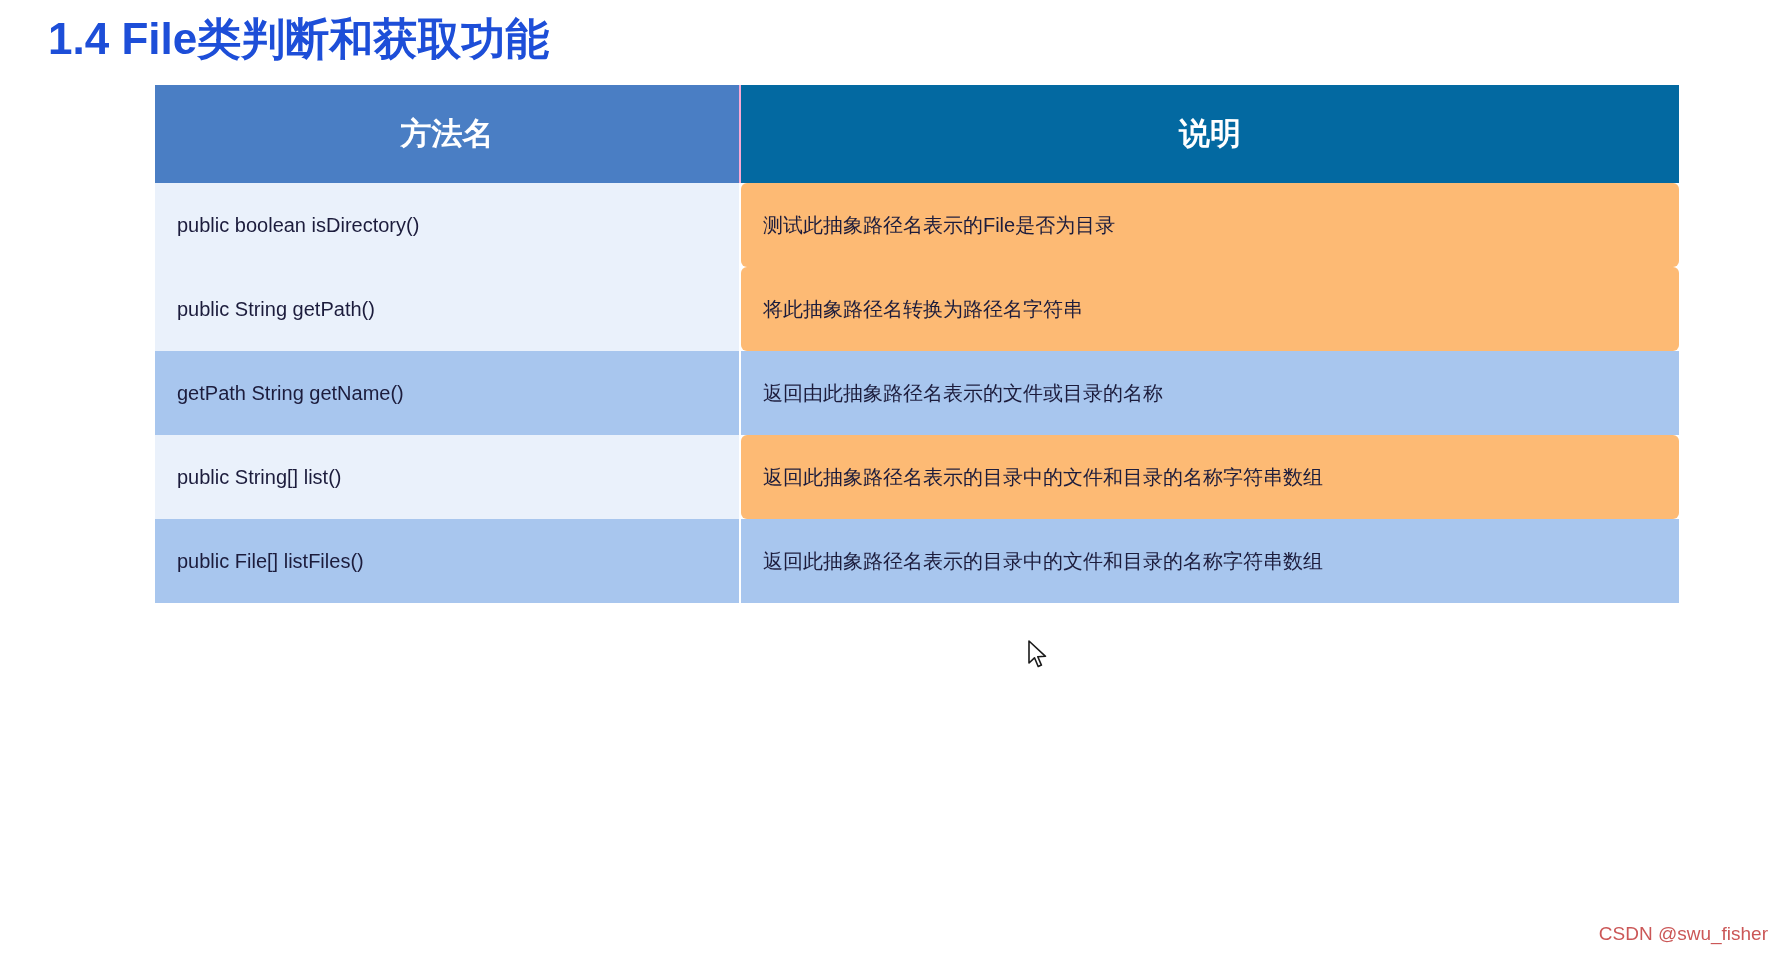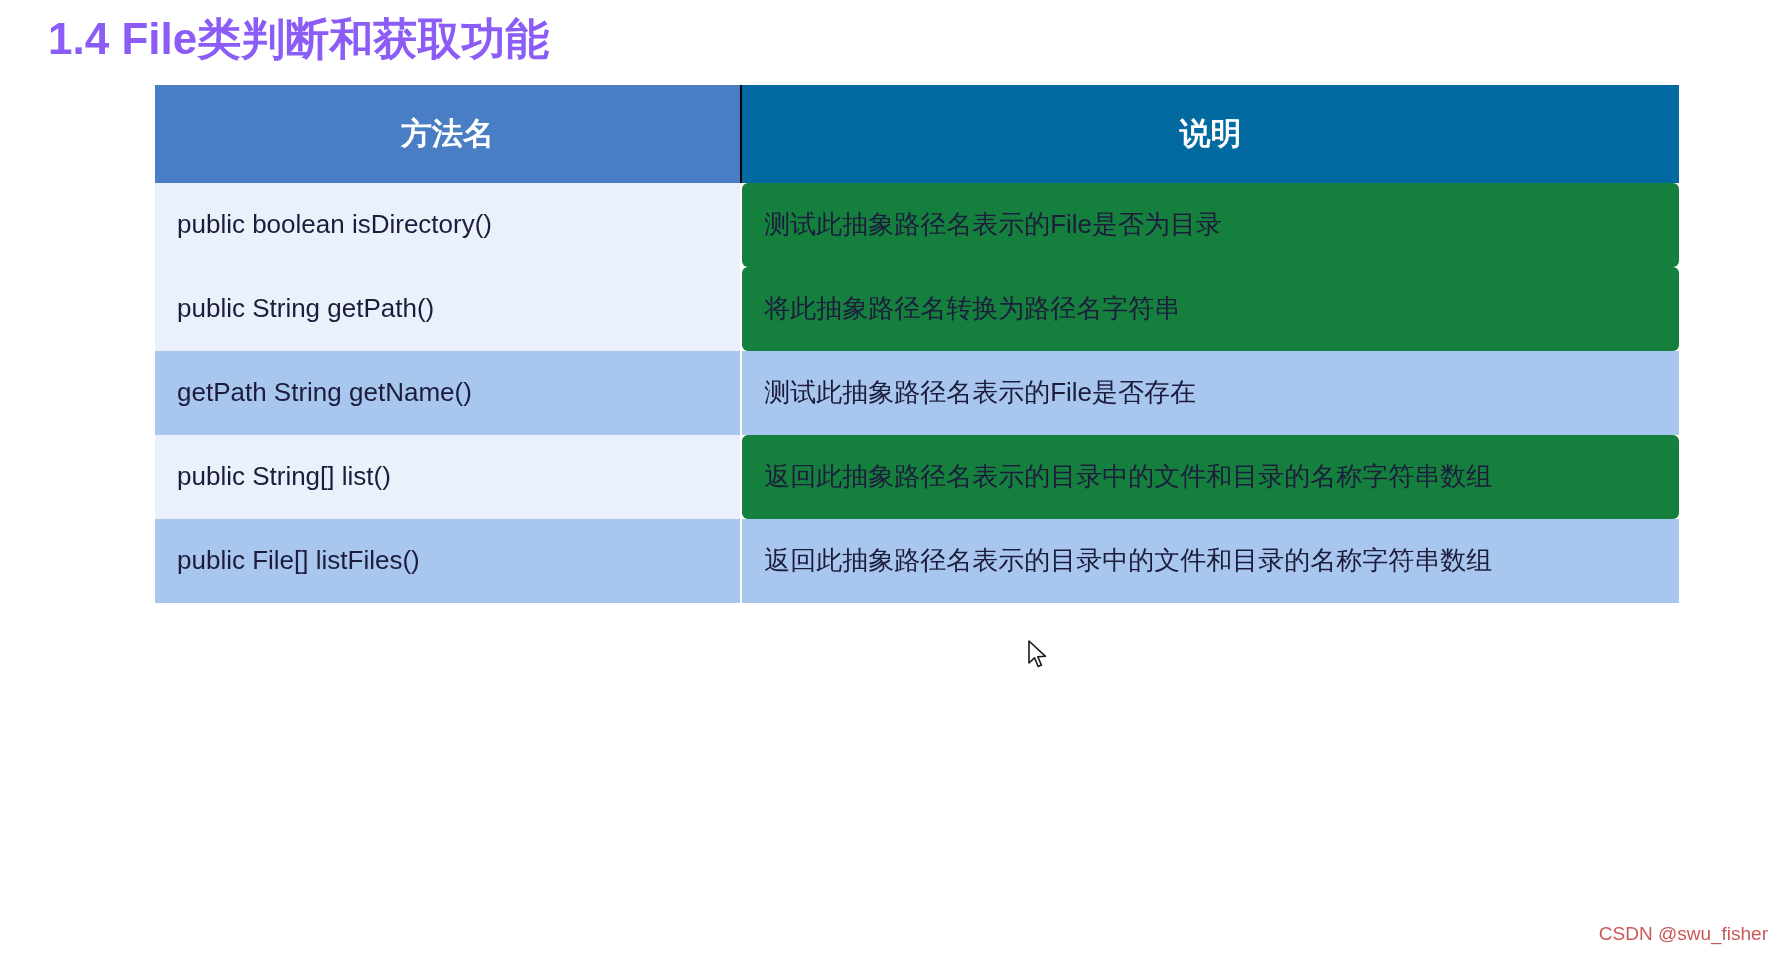--- a/index.html
+++ b/index.html
@@ -16,21 +16,21 @@
     width: 1780px;
     height: 959px;
     background: #ffffff;
   }
   .title {
     position: absolute;
     left: 48px;
     top: 10px;
     font-size: 44px;
     font-weight: bold;
-    color: #8b5cf6;
+    color: #1d4ed8;
     letter-spacing: 0px;
     white-space: nowrap;
   }
   .table {
     position: absolute;
     left: 155px;
     top: 85px;
     width: 1524px;
     border-collapse: separate;
     border-spacing: 0;
@@ -43,39 +43,39 @@
     color: #ffffff;
     font-size: 31px;
     font-weight: bold;
     height: 96px;
     vertical-align: middle;
     text-align: center;
     border: none;
   }
   .hdr-row th.col-a {
     background: #4a7ec4;
-    border-right: 2px solid #000000;
+    border-right: 2px solid #f9a8d4;
   }
   .hdr-row th.col-b {
     background: #0369a1;
   }
 
   .table td {
     height: 84px;
     vertical-align: middle;
-    font-size: 26px;
+    font-size: 20px;
     color: #1c1c3c;
     padding: 0 22px;
     border: none;
     line-height: 1.2;
   }
   .table td.col-a { border-right: 2px solid #ffffff; }
 
   tr.light td.col-a { background: #eaf1fb; }
-  tr.light td.col-b { background: #15803d; border-radius: 6px; }
+  tr.light td.col-b { background: #fdba74; border-radius: 6px; }
   tr.dark  td.col-a { background: #a8c6ee; }
   tr.dark  td.col-b { background: #a8c6ee; }
 
   .cursor {
     position: absolute;
     left: 1028px;
     top: 640px;
     width: 22px;
     height: 30px;
     pointer-events: none;
@@ -108,21 +108,21 @@
       <tr class="light">
         <td class="col-a">public boolean isDirectory()</td>
         <td class="col-b">测试此抽象路径名表示的File是否为目录</td>
       </tr>
       <tr class="light">
         <td class="col-a">public String getPath()</td>
         <td class="col-b">将此抽象路径名转换为路径名字符串</td>
       </tr>
       <tr class="dark">
         <td class="col-a">getPath String getName()</td>
-        <td class="col-b">测试此抽象路径名表示的File是否存在</td>
+        <td class="col-b">返回由此抽象路径名表示的文件或目录的名称</td>
       </tr>
       <tr class="light">
         <td class="col-a">public String[] list()</td>
         <td class="col-b">返回此抽象路径名表示的目录中的文件和目录的名称字符串数组</td>
       </tr>
       <tr class="dark">
         <td class="col-a">public File[] listFiles()</td>
         <td class="col-b">返回此抽象路径名表示的目录中的文件和目录的名称字符串数组</td>
       </tr>
     </tbody>

